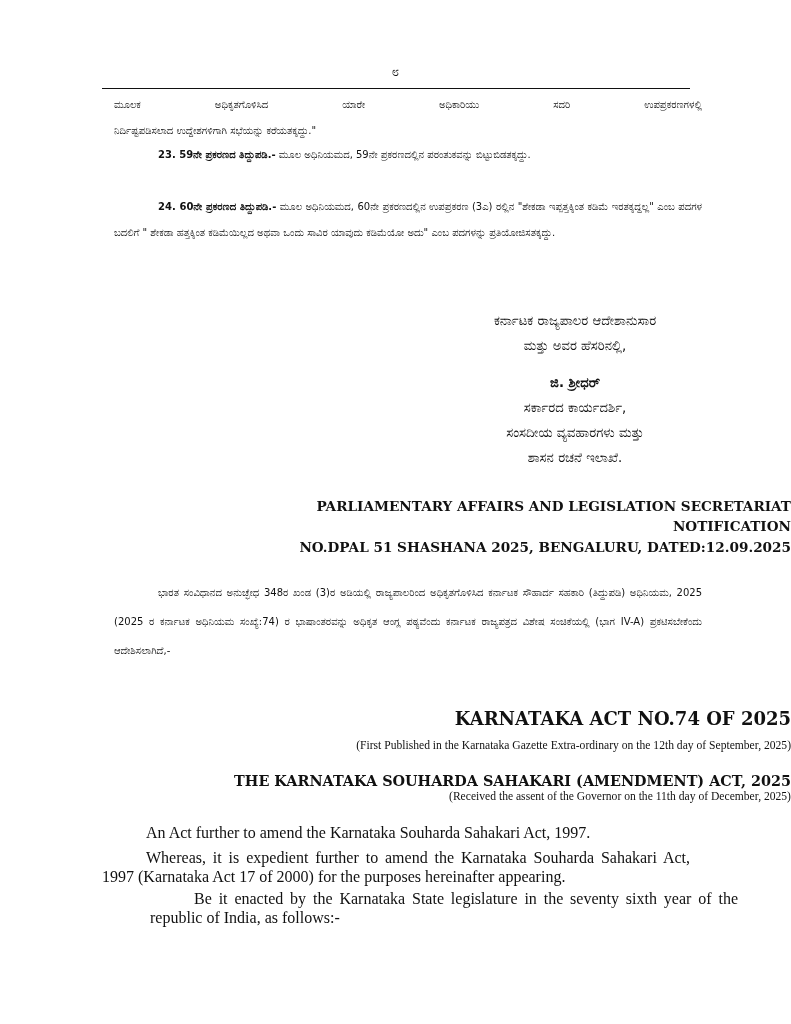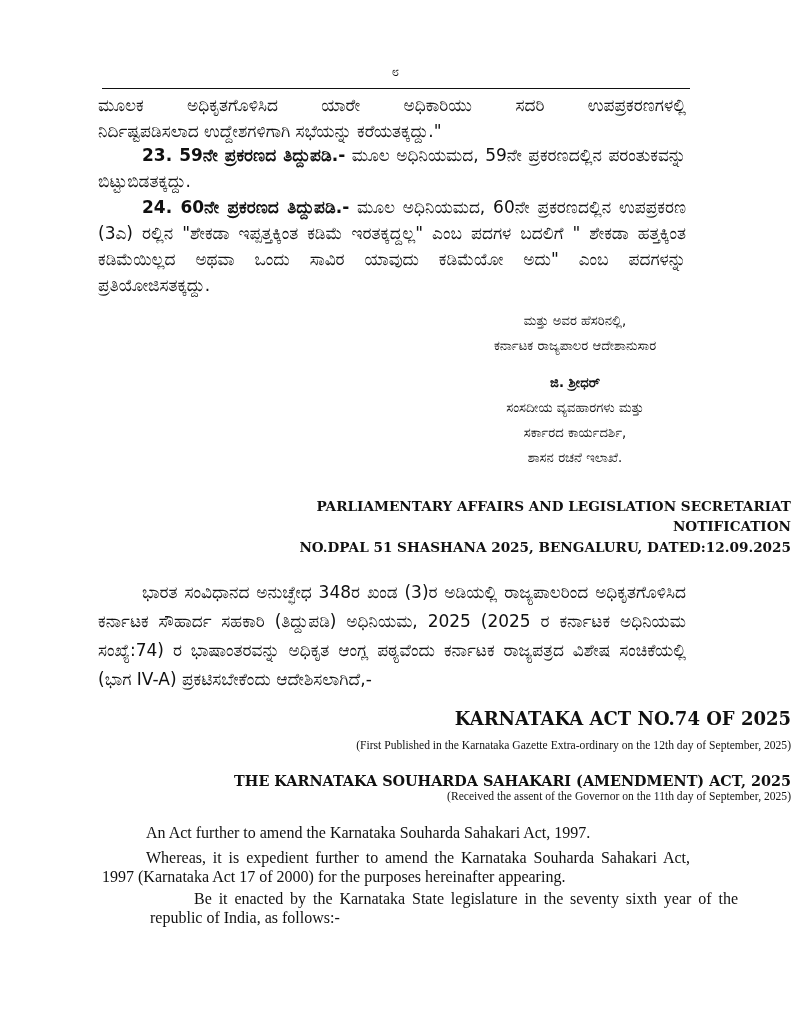--- a/index.html
+++ b/index.html
@@ -1,19 +1,19 @@
 <!DOCTYPE html>
 <html><head>
 <meta charset="utf-8">
 <style>
   html, body { margin: 0; padding: 0; background: #ffffff; }
   body { width: 791px; height: 1024px; position: relative; overflow: hidden; color: #111; font-family: "DejaVu Sans", sans-serif; }
   .page-number { position: absolute; top: 64px; left: 0; width: 791px; text-align: center; font-size: 13px; }
   .rule { position: absolute; top: 88px; left: 102px; width: 588px; height: 0; border-top: 1.2px solid #111; }
-  .kn { position: absolute; left: 98px; width: 588px; font-size: 17px; line-height: 26px; text-align: justify; }
+  .kn { position: absolute; left: 114px; width: 588px; font-size: 10px; line-height: 26px; text-align: justify; }
   .kn .indent { display: inline-block; width: 44px; }
   .kn b { font-weight: bold; }
   .justify-line { text-align: justify; text-align-last: justify; }
   .sign { position: absolute; left: 410px; width: 330px; text-align: center; font-size: 13.2px; line-height: 25px; }
   .sign .name { font-weight: bold; }
   .en-head { position: absolute; left: 0; width: 791px; text-align: right; font-family: "DejaVu Serif", serif; font-weight: bold; font-size: 13.6px; line-height: 20px; }
   .en-sub { position: absolute; left: 0; width: 791px; text-align: right; font-family: "Liberation Serif", serif; font-size: 11.6px; }
   .en-body { position: absolute; left: 102px; width: 588px; font-family: "Liberation Serif", serif; font-size: 16px; line-height: 19px; text-align: justify; }
   .en-body .indent { display: inline-block; width: 44px; }
 </style>
@@ -37,43 +37,43 @@
 
 <div class="kn" style="top:142px;">
   <span class="indent"></span><b>23. 59ನೇ ಪ್ರಕರಣದ ತಿದ್ದುಪಡಿ.-</b><span> ಮೂಲ ಅಧಿನಿಯಮದ, 59ನೇ ಪ್ರಕರಣದಲ್ಲಿನ ಪರಂತುಕವನ್ನು ಬಿಟ್ಟುಬಿಡತಕ್ಕದ್ದು.</span>
 </div>
 
 <div class="kn" style="top:194px;">
   <span class="indent"></span><b>24. 60ನೇ ಪ್ರಕರಣದ ತಿದ್ದುಪಡಿ.-</b><span> ಮೂಲ ಅಧಿನಿಯಮದ, 60ನೇ ಪ್ರಕರಣದಲ್ಲಿನ ಉಪಪ್ರಕರಣ (3ಎ) ರಲ್ಲಿನ "ಶೇಕಡಾ ಇಪ್ಪತ್ತಕ್ಕಿಂತ ಕಡಿಮೆ ಇರತಕ್ಕದ್ದಲ್ಲ" ಎಂಬ ಪದಗಳ ಬದಲಿಗೆ " ಶೇಕಡಾ ಹತ್ತಕ್ಕಿಂತ ಕಡಿಮೆಯಿಲ್ಲದ ಅಥವಾ ಒಂದು ಸಾವಿರ ಯಾವುದು ಕಡಿಮೆಯೋ ಅದು" ಎಂಬ ಪದಗಳನ್ನು ಪ್ರತಿಯೋಜಿಸತಕ್ಕದ್ದು.</span>
 </div>
 
 <div class="sign" style="top:308px;">
+  <div>ಕರ್ನಾಟಕ ರಾಜ್ಯಪಾಲರ ಆದೇಶಾನುಸಾರ</div>
   <div>ಮತ್ತು ಅವರ ಹೆಸರಿನಲ್ಲಿ,</div>
-  <div>ಕರ್ನಾಟಕ ರಾಜ್ಯಪಾಲರ ಆದೇಶಾನುಸಾರ</div>
 </div>
 
 <div class="sign" style="top:370px;">
   <div class="name">ಜಿ. ಶ್ರೀಧರ್</div>
+  <div>ಸರ್ಕಾರದ ಕಾರ್ಯದರ್ಶಿ,</div>
   <div>ಸಂಸದೀಯ ವ್ಯವಹಾರಗಳು ಮತ್ತು</div>
-  <div>ಸರ್ಕಾರದ ಕಾರ್ಯದರ್ಶಿ,</div>
   <div>ಶಾಸನ ರಚನೆ ಇಲಾಖೆ.</div>
 </div>
 
 <div class="en-head" style="top:496px;">PARLIAMENTARY AFFAIRS AND LEGISLATION SECRETARIAT</div>
 <div class="en-head" style="top:516px;">NOTIFICATION</div>
 <div class="en-head" style="top:537px;">NO.DPAL 51 SHASHANA 2025, BENGALURU, DATED:12.09.2025</div>
 
 <div class="kn" style="top:578px; line-height:29px;">
   <span class="indent"></span><span>ಭಾರತ ಸಂವಿಧಾನದ ಅನುಚ್ಛೇಧ 348ರ ಖಂಡ (3)ರ ಅಡಿಯಲ್ಲಿ ರಾಜ್ಯಪಾಲರಿಂದ ಅಧಿಕೃತಗೊಳಿಸಿದ ಕರ್ನಾಟಕ ಸೌಹಾರ್ದ ಸಹಕಾರಿ (ತಿದ್ದುಪಡಿ) ಅಧಿನಿಯಮ, 2025 (2025 ರ ಕರ್ನಾಟಕ ಅಧಿನಿಯಮ ಸಂಖ್ಯೆ:74) ರ ಭಾಷಾಂತರವನ್ನು ಅಧಿಕೃತ ಆಂಗ್ಲ ಪಠ್ಯವೆಂದು ಕರ್ನಾಟಕ ರಾಜ್ಯಪತ್ರದ ವಿಶೇಷ ಸಂಚಿಕೆಯಲ್ಲಿ (ಭಾಗ IV-A) ಪ್ರಕಟಿಸಬೇಕೆಂದು ಆದೇಶಿಸಲಾಗಿದೆ,-</span>
 </div>
 
 <div class="en-head" style="top:709px; font-size:18px;">KARNATAKA ACT NO.74 OF 2025</div>
 <div class="en-sub" style="top:739px;">(First Published in the Karnataka Gazette Extra-ordinary on the 12th day of September, 2025)</div>
 <div class="en-head" style="top:771px; font-size:14.4px;">THE KARNATAKA SOUHARDA SAHAKARI (AMENDMENT) ACT, 2025</div>
-<div class="en-sub" style="top:790px;">(Received the assent of the Governor on the 11th day of September, 2025)</div>
+<div class="en-sub" style="top:790px;">(Received the assent of the Governor on the 11th day of December, 2025)</div>
 
 <div class="en-body" style="top:823px;">
   <span class="indent"></span><span>An Act further to amend the Karnataka Souharda Sahakari Act, 1997.</span>
 </div>
 <div class="en-body" style="top:848px;">
   <span class="indent"></span><span>Whereas, it is expedient further to amend the Karnataka Souharda Sahakari Act, 1997 (Karnataka Act 17 of 2000) for the purposes hereinafter appearing.</span>
 </div>
 <div class="en-body" style="top:889px;margin-left:48px;">
   <span class="indent"></span><span>Be it enacted by the Karnataka State legislature in the seventy sixth year of the republic of India, as follows:-</span>
 </div>

